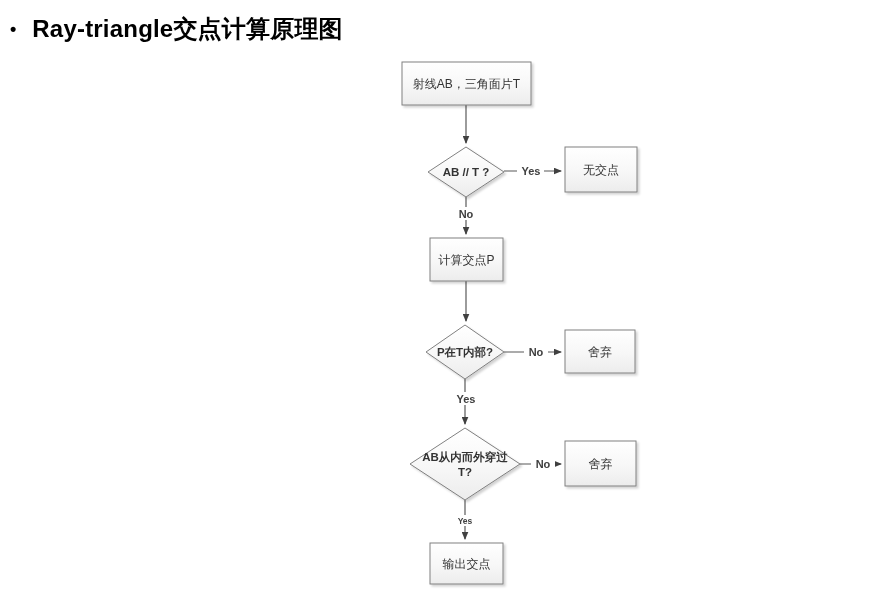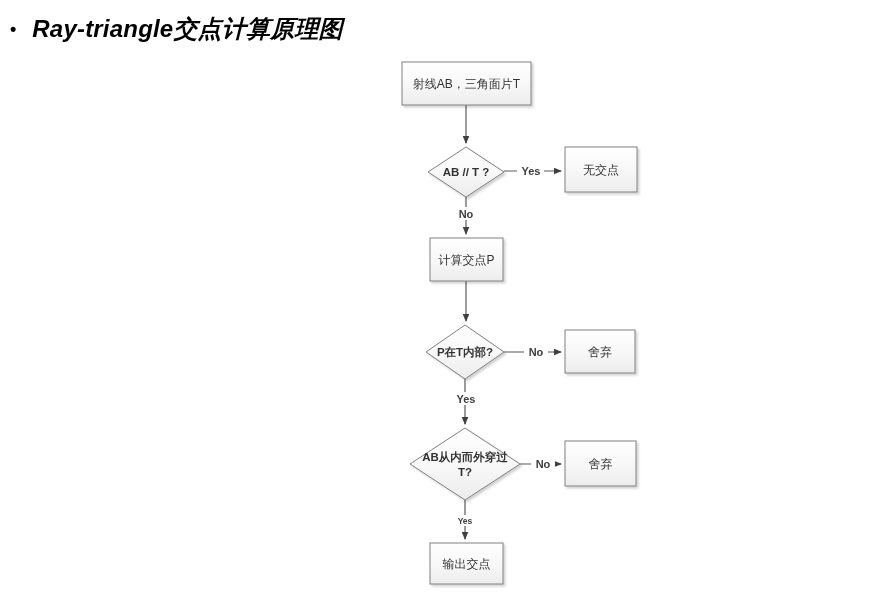--- a/index.html
+++ b/index.html
@@ -29,21 +29,20 @@
     font-size: 18px;
     line-height: 30px;
     margin-right: 16px;
     font-weight: bold;
   }
   .title-text {
     font-size: 24px;
     line-height: 30px;
     font-weight: bold;
     letter-spacing: 0.2px;
-    font-style: italic;
   }
   svg { position: absolute; left: 0; top: 0; }
   .shape {
     fill: url(#shapeGrad);
     stroke: #808080;
     stroke-width: 1;
     filter: url(#softShadow);
   }
   .connector {
     stroke: #595959;

